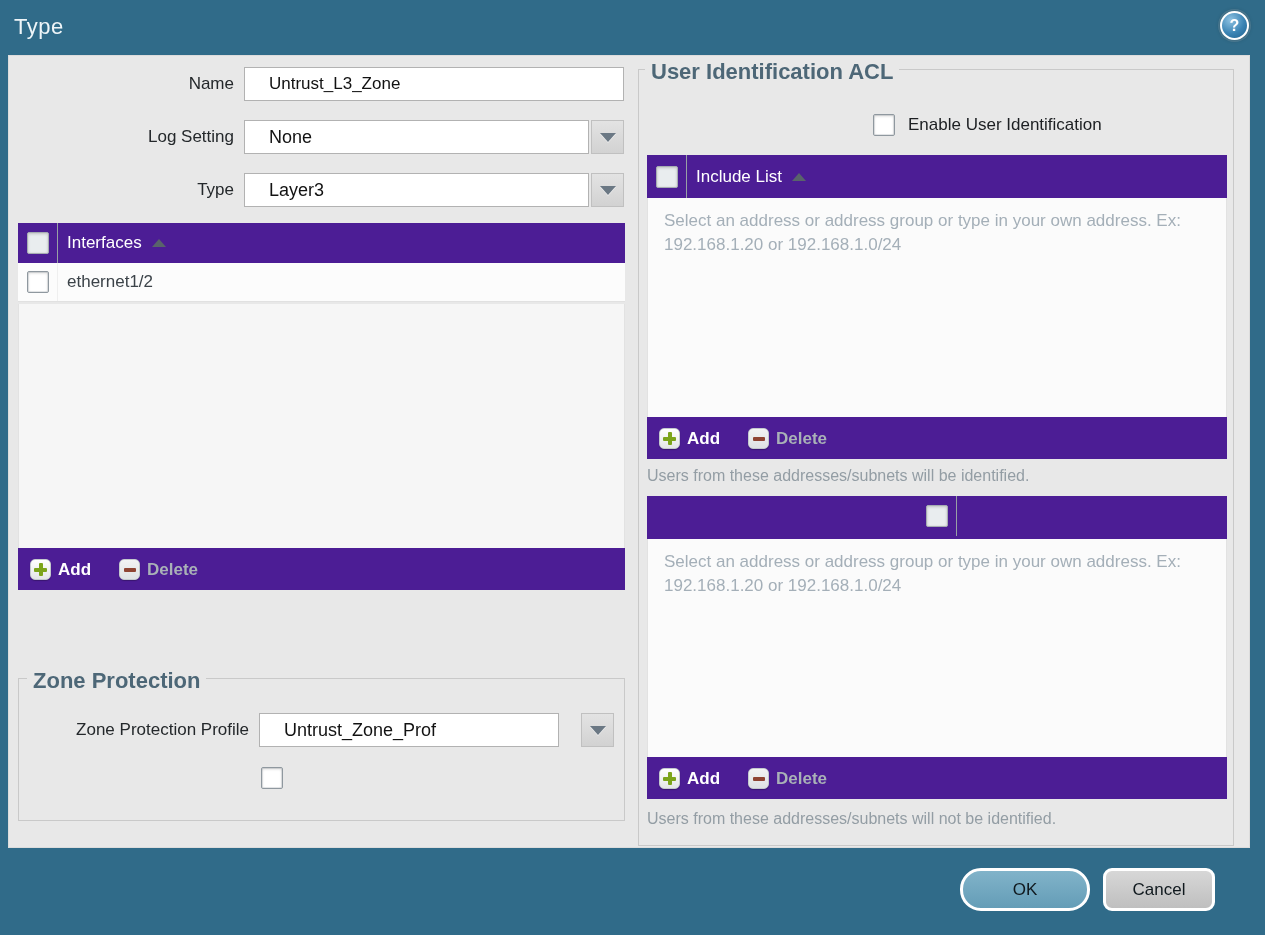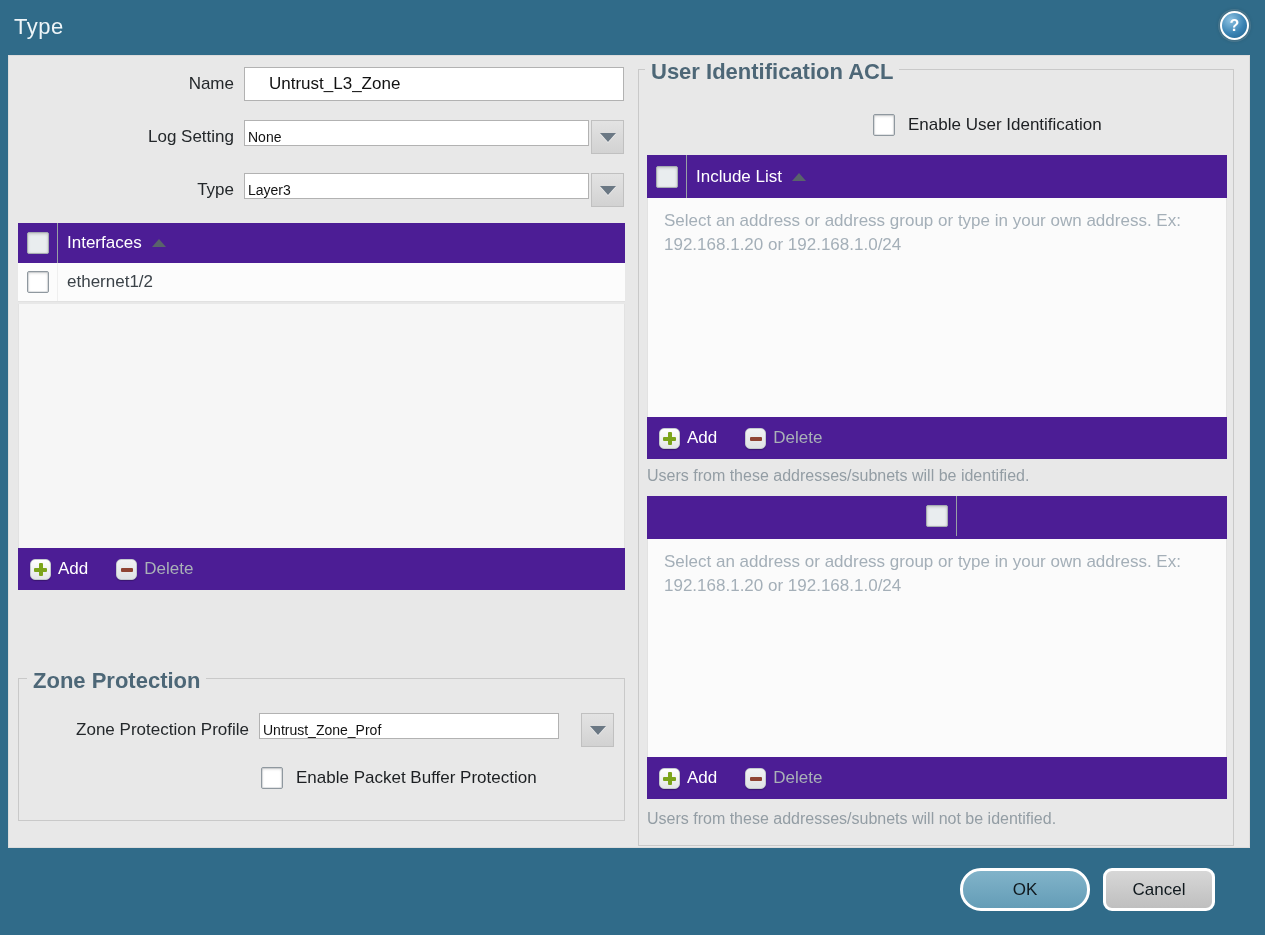--- a/index.html
+++ b/index.html
@@ -42,22 +42,22 @@
     position: absolute; height: 34px; line-height: 34px;
     font-size: 17px; color: #24282b; text-align: right;
   }
   .text-input {
     position: absolute; height: 34px; border: 1px solid #b2b2b2;
     background: #ffffff; font-family: "Liberation Sans", sans-serif;
     font-size: 17px; color: #121212; padding: 0 8px; outline: none;
   }
   .combo { position: absolute; height: 34px; display: flex; }
   .combo .combo-text {
-    flex: 1; height: 26px; line-height: 32px; background: #ffffff;
-    border: 1px solid #b2b2b2; font-size: 14px; padding: 0 3px; color: #121212;
+    flex: 1; height: 34px; line-height: 32px; background: #ffffff;
+    border: 1px solid #b2b2b2; font-size: 18px; padding: 0 24px; color: #121212;
     white-space: nowrap; overflow: hidden;
   }
   .combo .combo-btn {
     width: 33px; height: 34px; margin-left: 2px;
     background: linear-gradient(#e3e3e3, #d2d2d2);
     border: 1px solid #c0c0c0;
     display: flex; align-items: center; justify-content: center; cursor: pointer;
   }
   .tri-down {
     width: 0; height: 0;
@@ -109,21 +109,21 @@
   .ptable .tbody-list {
     position: absolute; left: 0; width: 100%;
     background: #fbfbfb; border-left: 1px solid #e2e2e2; border-right: 1px solid #e2e2e2;
   }
   .placeholder-text {
     padding: 11px 0 0 16px; max-width: 540px;
     font-size: 17px; line-height: 24px; color: #a4afb8;
   }
   .ptable .tfoot { bottom: 0; height: 42px; padding-left: 12px; }
 
-  .tbl-btn { display: flex; align-items: flex-start; margin-right: 28px; cursor: pointer; }
+  .tbl-btn { display: flex; align-items: flex-end; margin-right: 28px; cursor: pointer; font-weight: bold; }
   .tbl-btn .blabel { font-size: 17px; color: #ffffff; margin-left: 7px; }
   .tbl-btn.disabled .blabel { color: #a9b1b7; }
   .mini-icon {
     position: relative; width: 21px; height: 21px; border-radius: 5px;
     background: linear-gradient(#ffffff, #e4e6e7);
     border: 1px solid #c3c9cd; box-shadow: 0 1px 1px rgba(0,0,0,.25);
   }
   .icon-plus::before, .icon-plus::after {
     content: ""; position: absolute; background: #7ca41b; border-radius: 1px;
   }
@@ -218,21 +218,20 @@
     <span class="flabel" style="left:10px; top:34px; width:220px;">Zone Protection Profile</span>
     <div class="combo" style="left:240px; top:34px; width:355px;gap:20px;">
       <div class="combo-text">Untrust_Zone_Prof</div>
       <div class="combo-btn">
         <span class="tri-down"></span>
       </div>
     </div>
 
     <div class="cbrow" style="left:242px; top:88px;">
       <input type="checkbox" class="cb" style="">
-      <span class="cblabel">Enable Packet Buffer Protection</span>
     </div>
   </div>
 
   <div class="group" style="left:629px; top:13px; width:596px; height:777px;">
     <span class="legend" style="left:6px;">User Identification ACL</span>
 
     <div class="cbrow" style="left:234px; top:44px;">
       <input type="checkbox" class="cb" style="">
       <span class="cblabel">Enable User Identification</span>
     </div>

